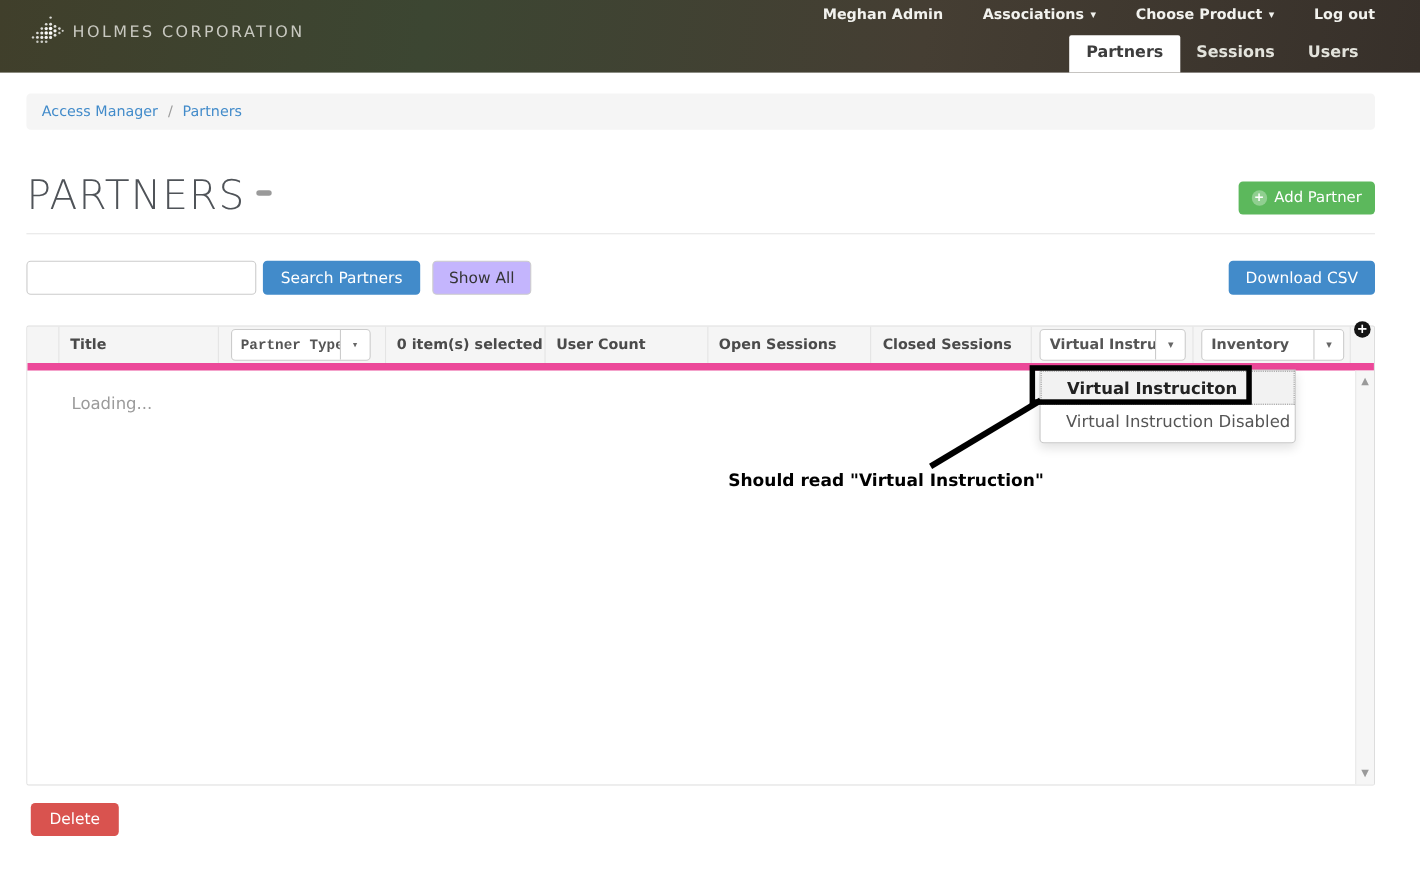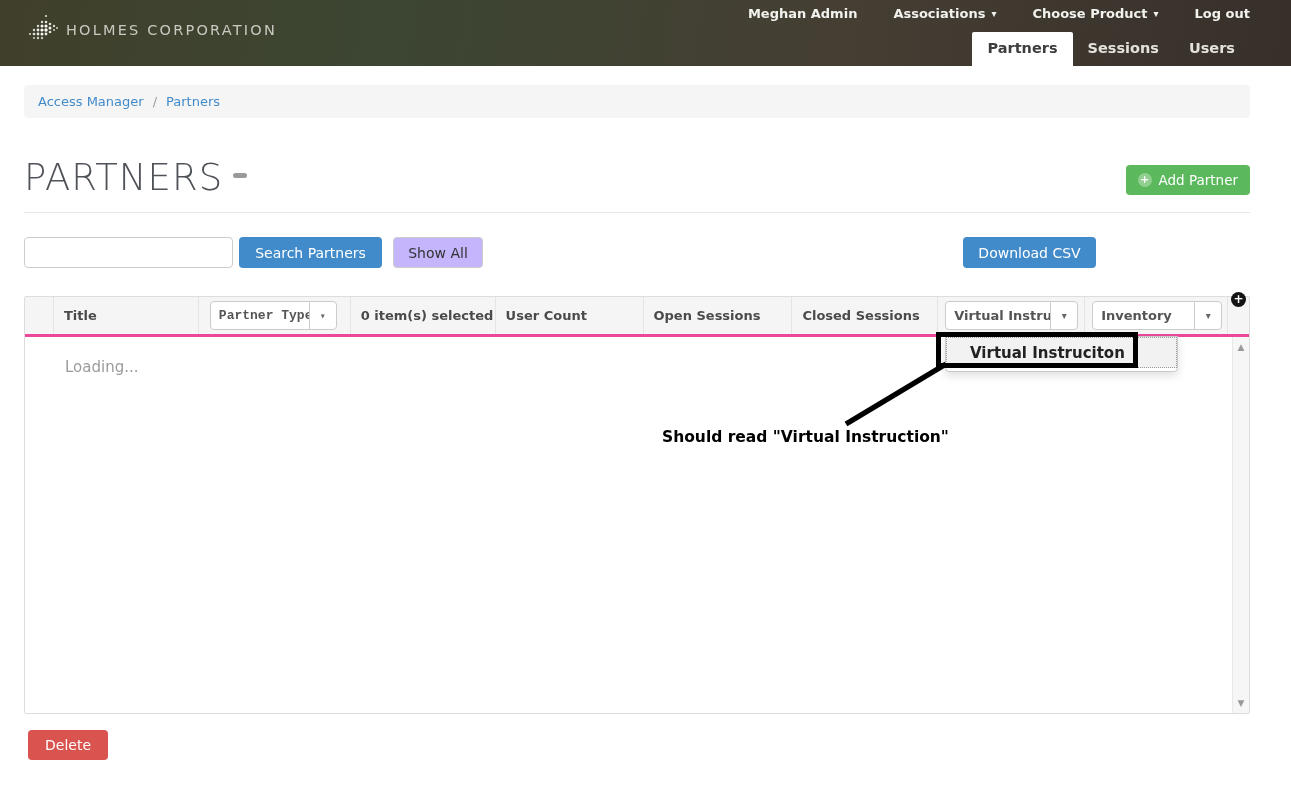--- a/index.html
+++ b/index.html
@@ -56,33 +56,33 @@
     background:#5cb85c; color:#fff; font-size:13.5px;
     display:flex; align-items:center; gap:7px;
   }
   .plus-badge {
     width:14px; height:14px; border-radius:50%; background:rgba(255,255,255,.32);
     color:#fff; font-size:11px; line-height:14px; text-align:center; font-weight:bold;
   }
   .title-divider { position:absolute; top:212px; left:24px; width:1226px; border-top:1px solid #e7e7e7; }
 
   
-  .search-row { position:absolute; top:237px; left:24px; width:1072px; height:31px; }
+  .search-row { position:absolute; top:237px; left:24px; width:1226px; height:31px; }
   .search-input {
     position:absolute; left:0; top:0; width:209px; height:31px;
     border:1px solid #ccc; border-radius:4px; padding:0 9px; font-size:14px;
     font-family:inherit; color:#333; outline:none;
   }
   .btn-search { position:absolute; left:215px; top:0; width:143px; height:31px; background:#428bca; color:#fff; font-size:14px; }
   .btn-showall { position:absolute; left:369px; top:0; width:90px; height:31px; background:#c4b5fd; border:1px solid #ccc; color:#333; font-size:14px; }
   .btn-csv { position:absolute; right:0; top:0; width:133px; height:31px; background:#428bca; color:#fff; font-size:14px; }
 
   
   .grid { position:absolute; top:296px; left:24px; width:1226px; border:1px solid #ddd; border-radius:2px; }
-  .grid-head { display:flex; height:40px; background:#f5f5f5; border-bottom:3px solid #ec4899;text-align:right; }
+  .grid-head { display:flex; height:40px; background:#f5f5f5; border-bottom:7px solid #ec4899;text-align:right; }
   .gcell {
     display:flex; align-items:center; padding:0 10px; height:100%;
     border-right:1px solid #e4e4e4; font-size:13px; font-weight:bold; color:#4a4a4a;
     white-space:nowrap; overflow:hidden;
   }
   .gcell:last-child { border-right:none; }
   .c-check { width:29px; padding:0; }
   .c-title { width:145px; }
   .c-ptype { width:152px; padding:0; }
   .c-sel   { width:145px; }
@@ -267,20 +267,21 @@
     <div class="loading-text">Loading...</div>
     <div class="vscrollbar">
       <div class="sb-up">▲</div>
       <div class="sb-down">▼</div>
     </div>
   </div>
 </div>
 
 <div class="vi-dropdown">
   <div class="vi-option focused">Virtual Instruciton</div>
+  <div class="vi-option">Virtual Instruction Disabled</div>
 </div>
 
 <div class="ann-box"></div>
 <svg class="ann-arrow" width="112" height="74">
   <line x1="6" y1="68" x2="106" y2="8" stroke="#000" stroke-width="5.5"></line>
 </svg>
 <div class="ann-text">Should read "Virtual Instruction"</div>
 
 <button class="btn btn-delete">Delete</button>
 

